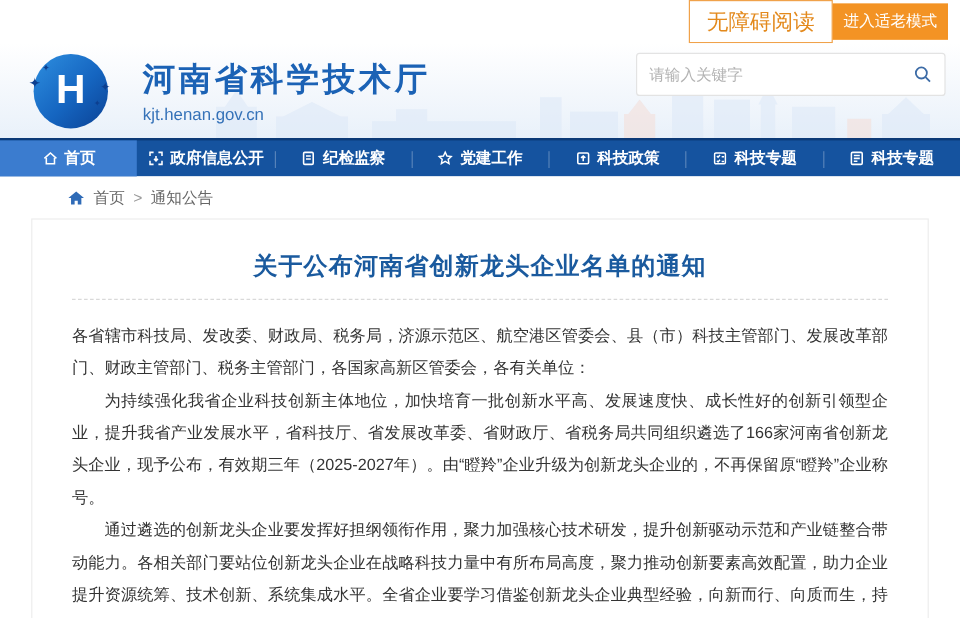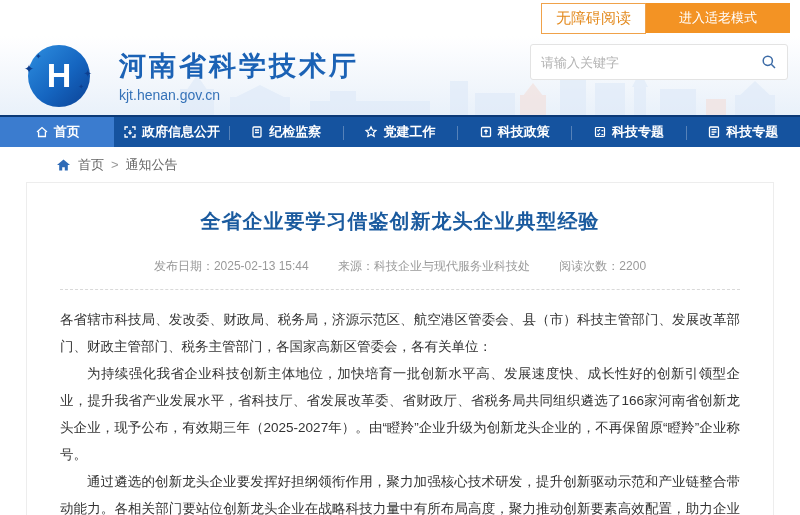--- a/index.html
+++ b/index.html
@@ -16,31 +16,31 @@
     background: #ffffff;
     display: flex;
     justify-content: flex-end;
     align-items: center;
     padding-right: 10px;
   }
   .btn-access {
     border: 1px solid #f0a24a;
     color: #e3891c;
     background: #fff;
-    font-size: 15px;
+    font-size: 18px;
     padding: 5px 14px;
     cursor: pointer;
     text-align: right;
   }
   .btn-elder {
     border: 1px solid #f39324;
     background: #f39324;
     color: #fff;
     font-size: 13px;
-    padding: 5px 32px;
+    padding: 5px 8px;
     cursor: pointer;
   }
 
   
   .header {
     position: relative;
     height: 79px;
     background: linear-gradient(180deg, #ffffff 0%, #f3f7fc 55%, #e9f1fa 100%);
     overflow: hidden;
   }
@@ -301,27 +301,22 @@
 <div class="breadcrumb">
   <svg width="15" height="14" viewBox="0 0 15 14">
     <path d="M7.5 1.5 L14 7 H11.8 V12.5 H8.8 V9.2 H6.2 V12.5 H3.2 V7 H1 Z" fill="#2f6bb7"></path>
   </svg>
   <a>首页</a>
   <span class="crumb-sep">&gt;</span>
   <a>通知公告</a>
 </div>
 
 <div class="card">
-  <h1 class="article-title">全省企业要学习借鉴创新龙头企业典型经验</h1>
-
-  <div class="meta">
-    <span class="group"><span>发布日期：</span><span>2025-02-13 15:44</span></span>
-    <span class="group"><span>来源：</span><span>科技企业与现代服务业科技处</span></span>
-    <span class="group"><span>阅读次数：</span><span>2200</span></span>
-  </div>
+  <h1 class="article-title">关于公布河南省创新龙头企业名单的通知</h1>
+
 
   <div class="dotted"></div>
 
   <div class="body-text">
     <p>各省辖市科技局、发改委、财政局、税务局，济源示范区、航空港区管委会、县（市）科技主管部门、发展改革部门、财政主管部门、税务主管部门，各国家高新区管委会，各有关单位：</p>
     <p class="indent">为持续强化我省企业科技创新主体地位，加快培育一批创新水平高、发展速度快、成长性好的创新引领型企业，提升我省产业发展水平，省科技厅、省发展改革委、省财政厅、省税务局共同组织遴选了166家河南省创新龙头企业，现予公布，有效期三年（2025-2027年）。由“瞪羚”企业升级为创新龙头企业的，不再保留原“瞪羚”企业称号。</p>
     <p class="indent">通过遴选的创新龙头企业要发挥好担纲领衔作用，聚力加强核心技术研发，提升创新驱动示范和产业链整合带动能力。各相关部门要站位创新龙头企业在战略科技力量中有所布局高度，聚力推动创新要素高效配置，助力企业提升资源统筹、技术创新、系统集成水平。全省企业要学习借鉴创新龙头企业典型经验，向新而行、向质而生，持续加大研发投入、加快科技创新步伐，培育新质生产力，为中国式现代化建设河南实践作出新的更大贡献。</p>
   </div>
 
 </div>

